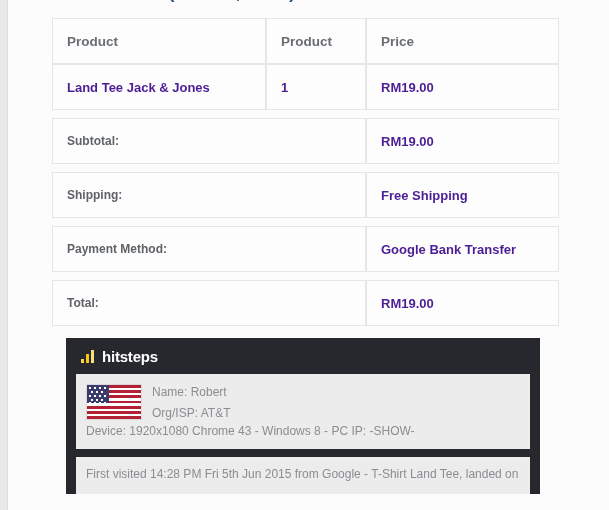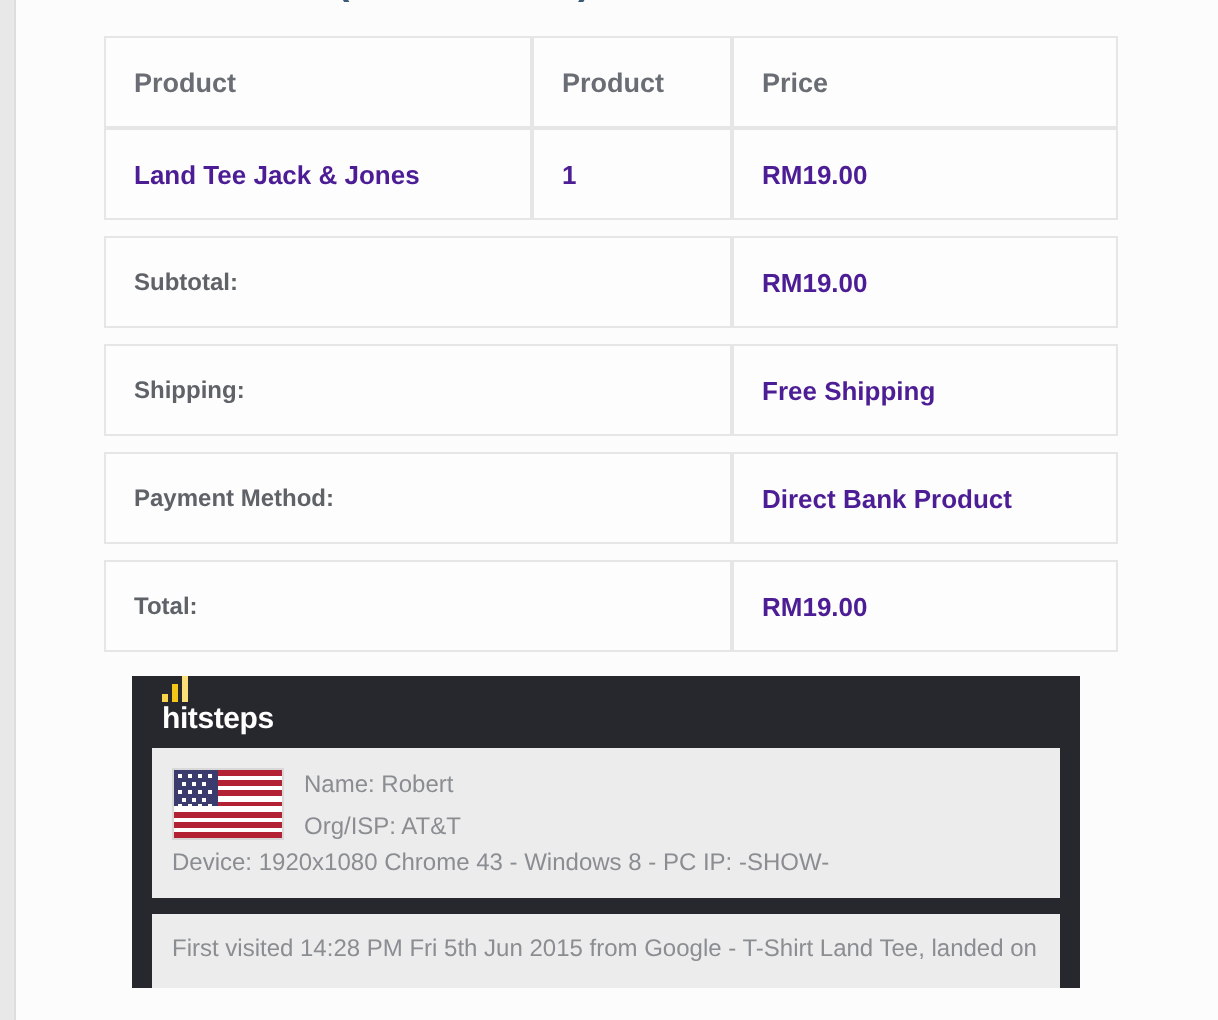--- a/index.html
+++ b/index.html
@@ -111,23 +111,22 @@
     left: 58px;
     top: 338px;
     width: 474px;
     background: #26282d;
     padding: 0 0 0 0;
     box-sizing: border-box;
   }
   .hitsteps-header {
     height: 36px;
     display: flex;
-    align-items: flex-start;
+    align-items: center;
     padding-left: 15px;
-    flex-direction: column;
   }
   .hs-logo-bars {
     display: inline-block;
     width: 15px;
     height: 13px;
     position: relative;
     margin-right: 6px;
   }
   .hs-logo-bars i {
     position: absolute;
@@ -262,21 +261,21 @@
           <td class="label-cell" colspan="2">Shipping:</td>
           <td>Free Shipping</td>
         </tr>
 
         <tr class="gap-row">
             <td colspan="3"></td>
           </tr>
 
         <tr>
           <td class="label-cell" colspan="2">Payment Method:</td>
-          <td>Direct Bank Product</td>
+          <td>Google Bank Transfer</td>
         </tr>
 
         <tr class="gap-row">
             <td colspan="3"></td>
           </tr>
 
         <tr>
           <td class="label-cell" colspan="2">Total:</td>
           <td>RM19.00</td>
         </tr>

